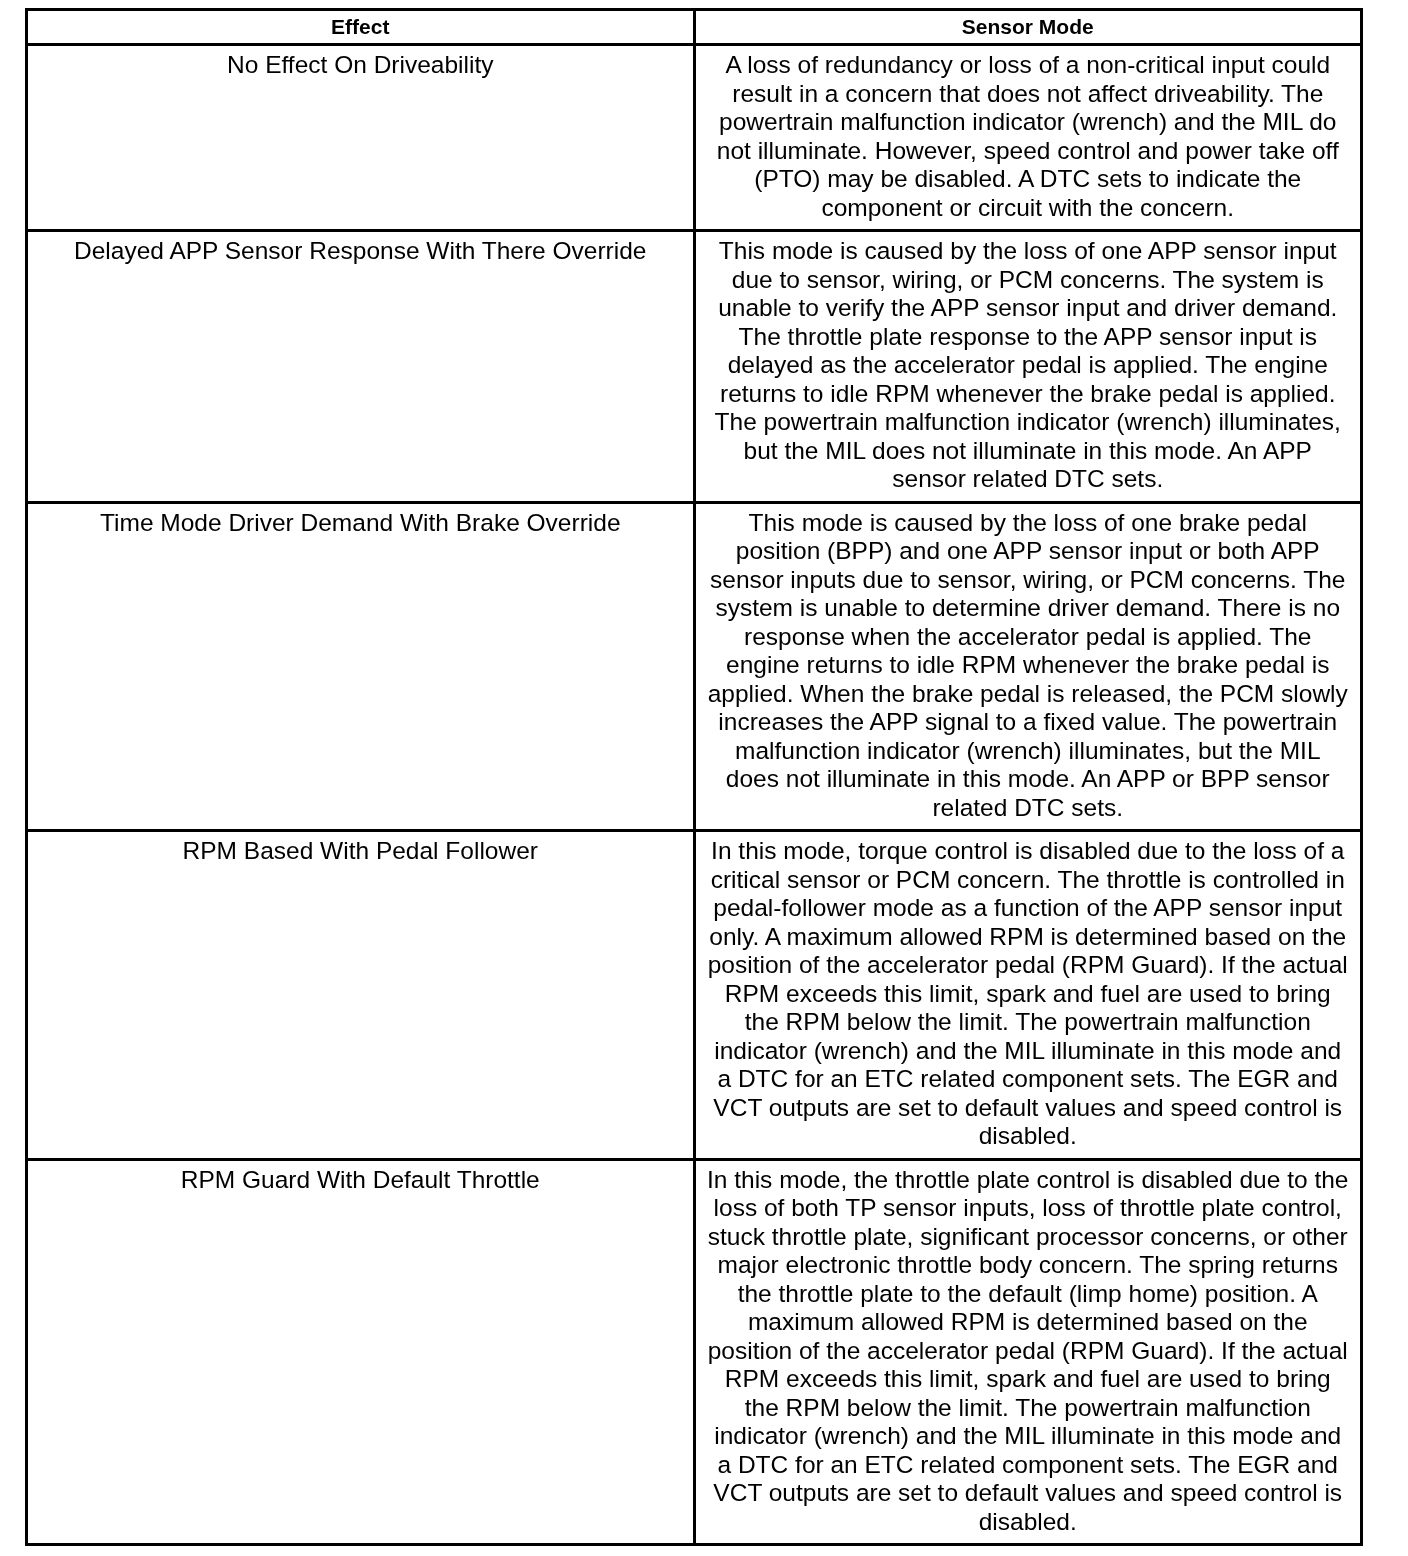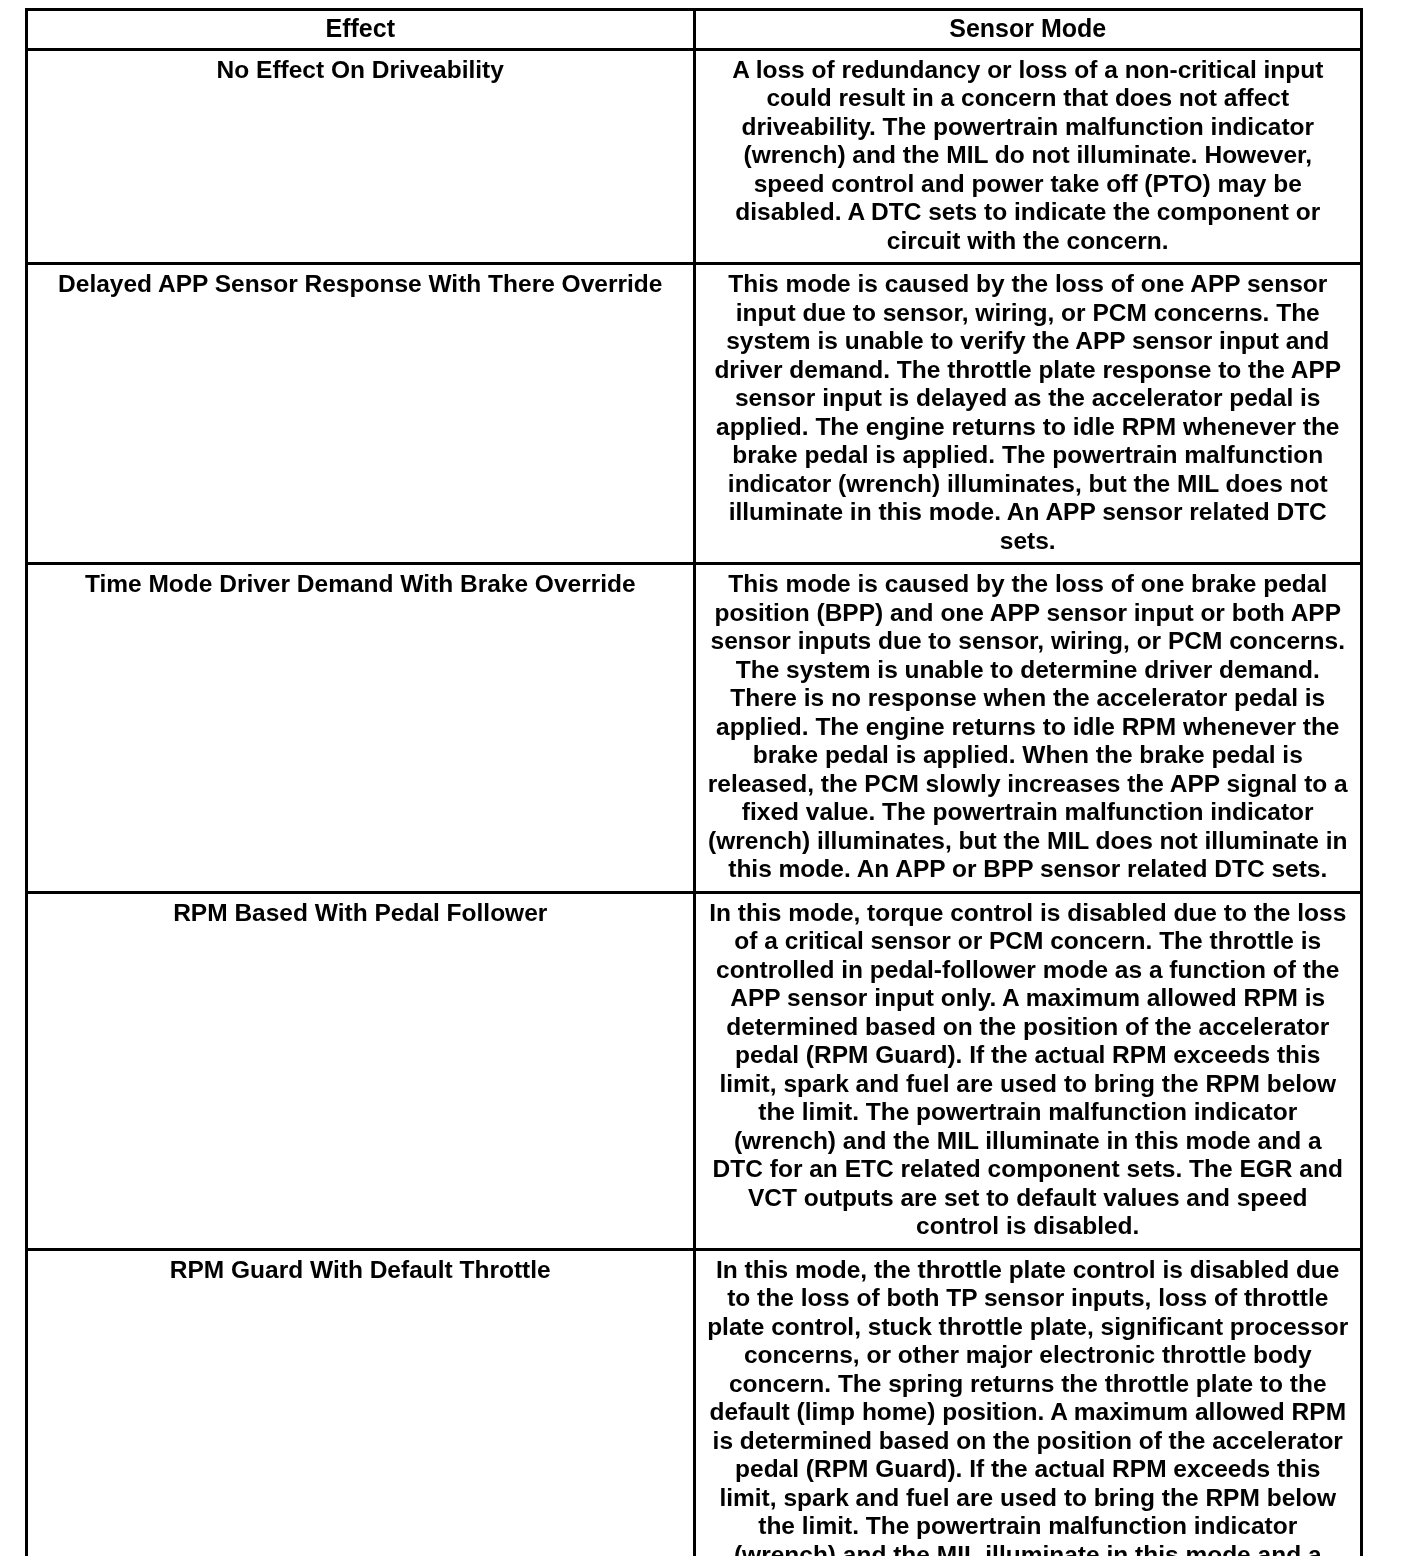--- a/index.html
+++ b/index.html
@@ -29,28 +29,28 @@
     width: 1338px;
   }
   table.fmem-table th,
   table.fmem-table td {
     border: 3px solid #000000;
     vertical-align: top;
     text-align: center;
     box-sizing: border-box;
   }
   table.fmem-table th {
-    font-size: 25px;
+    font-size: 21px;
     font-weight: bold;
     padding: 4px 6px 5px 6px;
     line-height: 1.1;
   }
   table.fmem-table td {
     font-size: 24.5px;
-    font-weight: bold;
+    font-weight: normal;
     line-height: 28.5px;
     padding: 5px 10px 7px 10px;
   }
   td.effect-cell { width: 670px; }
   td.failure-cell { width: 668px; }
 </style>
 </head>
 <body>
 
 <div class="page">

